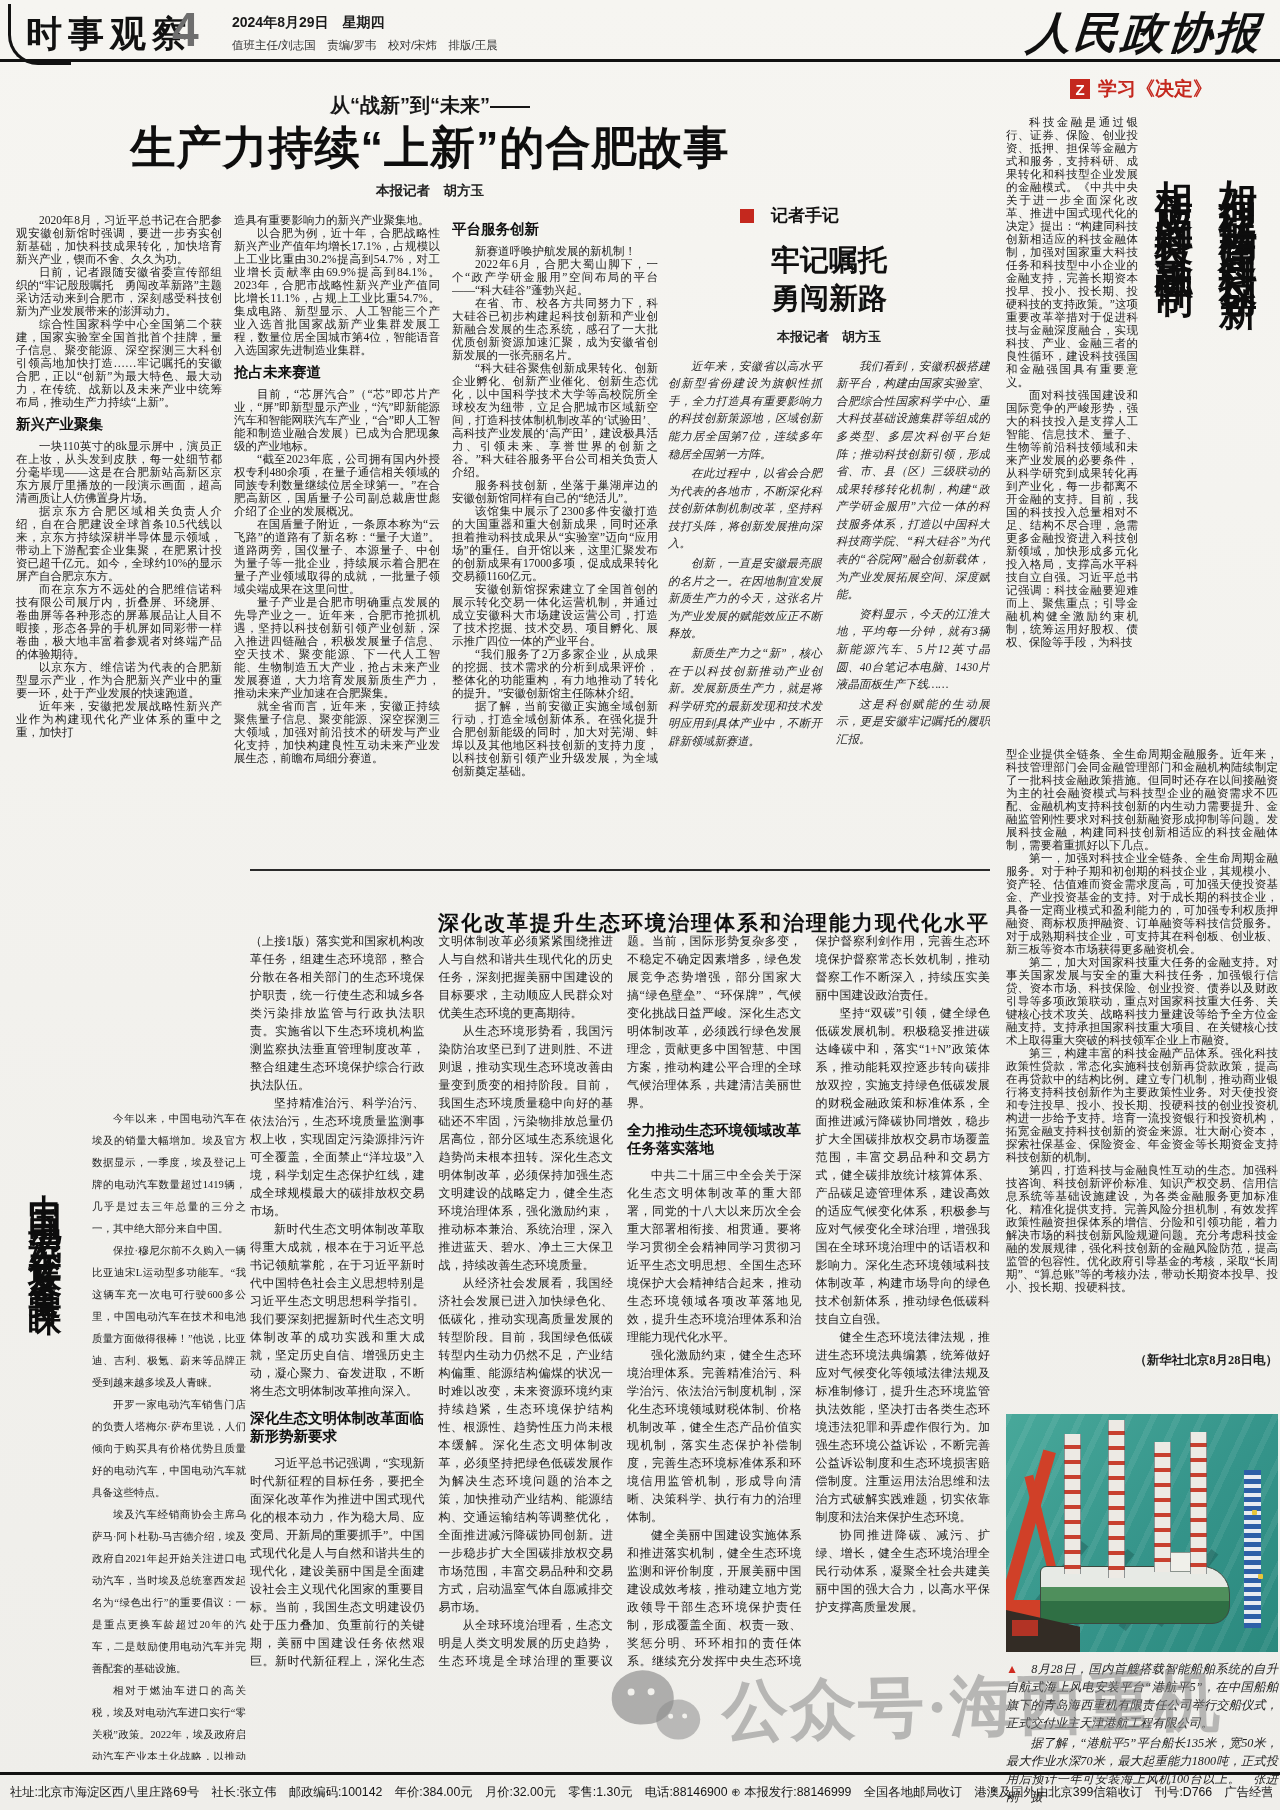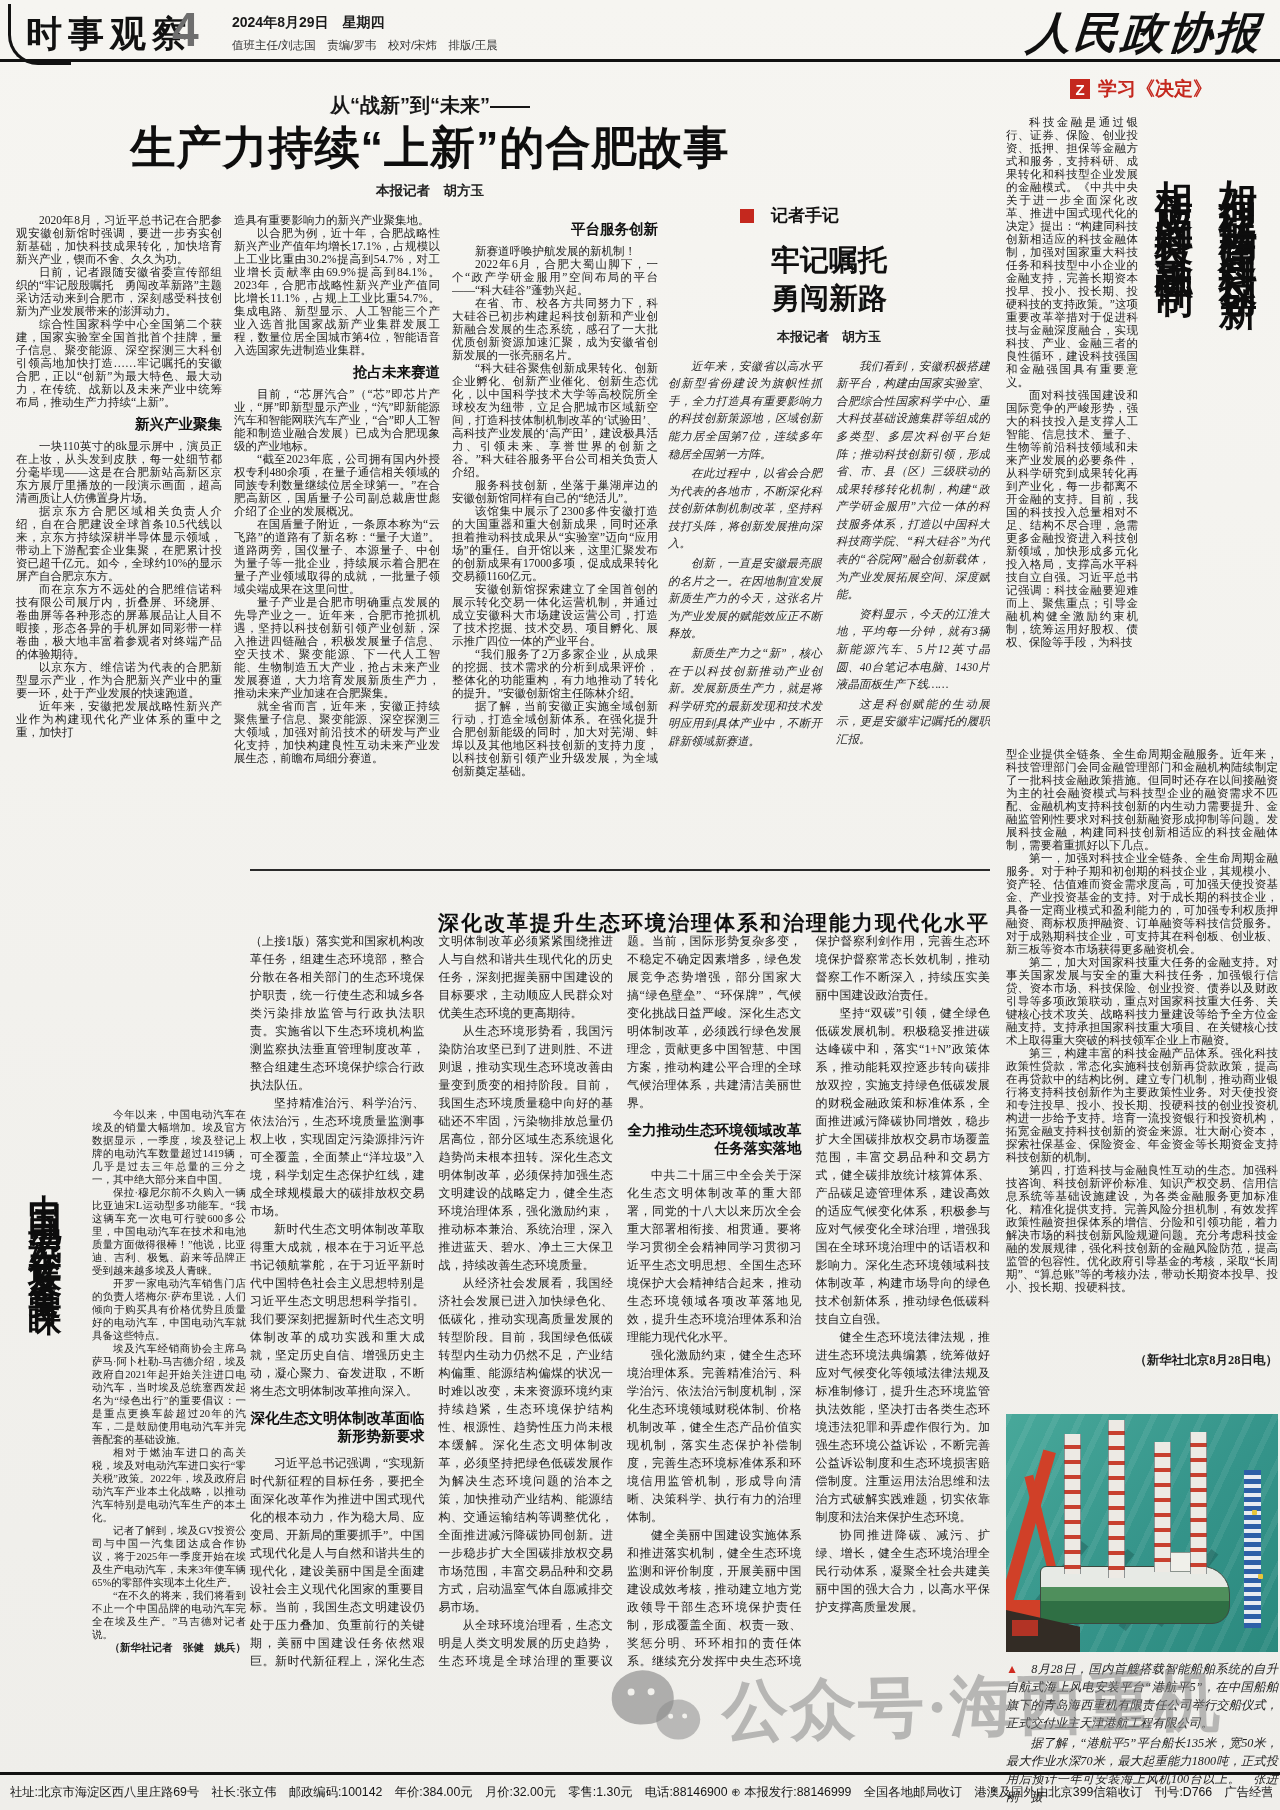--- a/index.html
+++ b/index.html
@@ -17,21 +17,21 @@
   .hdr-date{position:absolute;left:232px;top:14px;font-family:"Liberation Sans",sans-serif;
             font-weight:700;font-size:14px;color:#1a1a1a;}
   .hdr-staff{position:absolute;left:232px;top:38px;font-family:"Liberation Sans",sans-serif;
              font-size:11.5px;color:#333;}
   .masthead{position:absolute;right:18px;top:4px;font-size:44px;font-weight:900;font-style:italic;
             letter-spacing:3px;color:#101010;transform:skewX(-4deg);}
   
   p{margin:0;text-indent:2em;text-align:justify;}
   .noindent{text-indent:0;}
   .sign{text-align:right;font-weight:bold;text-indent:0;}
-  h4.sub{margin:9px 0;text-indent:0;text-align:right;font-family:"Liberation Sans",sans-serif;
+  h4.sub{margin:9px 0;text-indent:0;text-align:left;font-family:"Liberation Sans",sans-serif;
          font-size:14.5px;font-weight:700;color:#111;}
   .col{position:absolute;overflow:hidden;font-size:11.5px;line-height:13px;color:#222;}
   
   .kicker{position:absolute;left:15px;top:92px;width:830px;text-align:center;
           font-family:"Liberation Sans",sans-serif;font-weight:700;font-size:20px;color:#161616;}
   .main-title{position:absolute;left:15px;top:118px;width:830px;text-align:center;
               font-family:"Liberation Sans",sans-serif;font-weight:900;font-size:45px;
               letter-spacing:1px;color:#0e0e0e;}
   .main-byline{position:absolute;left:15px;top:182px;width:830px;text-align:center;
                font-size:13.5px;font-weight:700;color:#222;}
@@ -83,21 +83,21 @@
         clip-path:polygon(0 25%,100% 55%,100% 100%,0 100%);}
   .dock-box{position:absolute;left:6px;top:206px;width:26px;height:16px;background:#b23325;}
   .speck{position:absolute;width:5px;height:5px;background:#e8c53a;border-radius:1px;}
   .caption{position:absolute;left:1006px;top:1660px;width:272px;font-style:italic;
            font-size:12.2px;line-height:18px;color:#222;}
   .caption .tri{color:#d02b20;font-style:normal;}
   .caption p{margin-bottom:2px;}
   
   .egypt-vtitle{position:absolute;left:22px;top:1168px;height:575px;writing-mode:vertical-rl;
                 font-weight:900;font-size:33px;letter-spacing:9px;color:#0d0d0d;}
-  .egypt-body{left:92px;top:1108px;width:154px;height:652px;font-size:10.5px;line-height:13px;}
+  .egypt-body{left:92px;top:1108px;width:154px;height:652px;font-size:10.5px;line-height:22px;}
   
   .watermark{position:absolute;left:612px;top:1662px;width:668px;display:flex;align-items:center;
              gap:14px;transform:rotate(-1.2deg);pointer-events:none;z-index:9;}
   .wm-text{font-size:66px;font-weight:700;color:rgba(125,125,125,.50);letter-spacing:2px;white-space:nowrap;}
   .wm-icon{position:relative;width:96px;height:86px;flex:0 0 auto;}
   .wm-big{position:absolute;left:0;top:0;width:62px;height:54px;border-radius:50% 50% 46% 46%;
           background:rgba(120,120,120,.55);}
   .wm-small{position:absolute;left:44px;top:30px;width:44px;height:40px;border-radius:50%;
             background:rgba(140,140,140,.55);}
   .wm-eye{position:absolute;width:7px;height:7px;border-radius:50%;background:#f1f0ec;}

